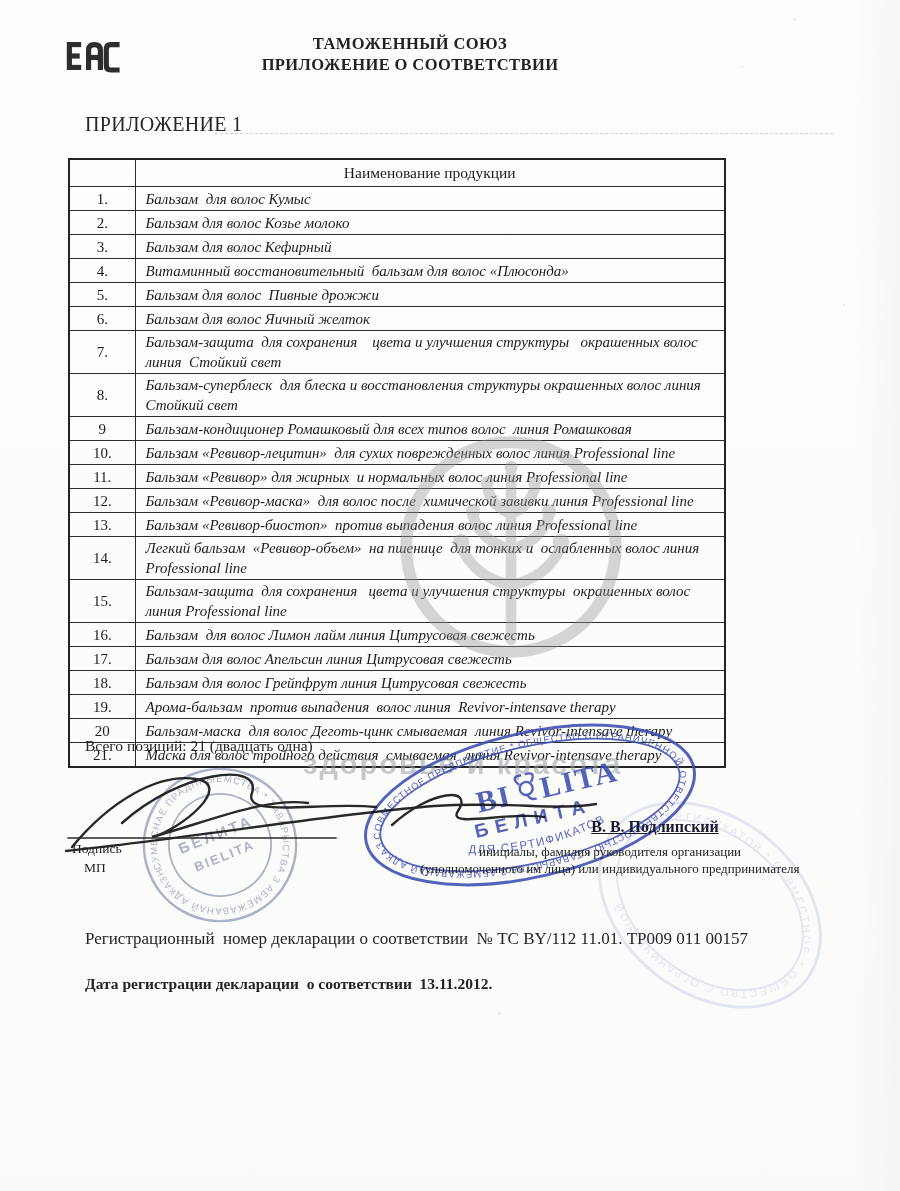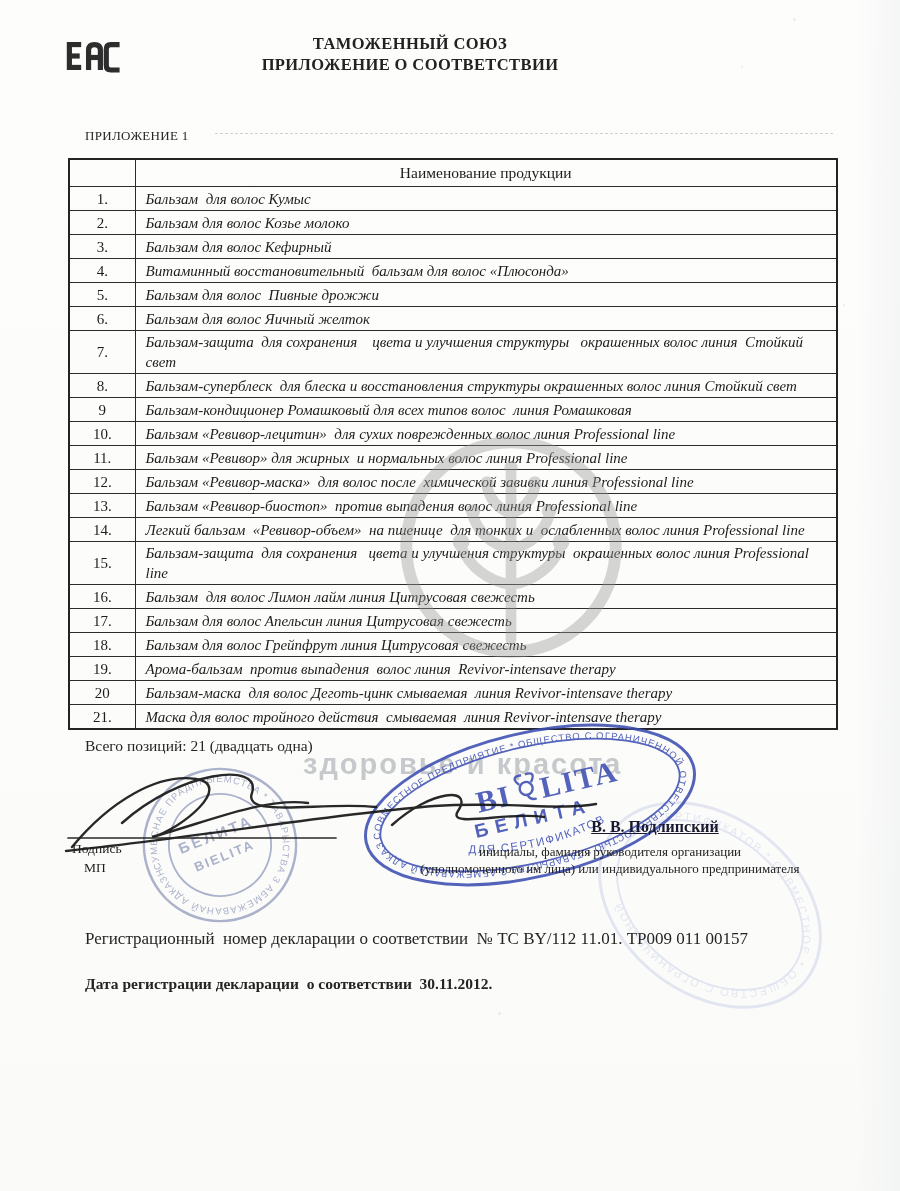--- a/index.html
+++ b/index.html
@@ -12,24 +12,24 @@
       linear-gradient(270deg, rgba(214,220,222,.22), rgba(255,255,255,0) 5%),
       linear-gradient(180deg,#fdfdfc 0%,#fcfcfb 55%,#fafbf9 100%);
     overflow:hidden;
     font-family:"Liberation Serif", serif;
     color:#1f1f1f;
   }
   
   .eac{position:absolute;left:62px;top:33px;width:62px;height:46px;}
   .title{position:absolute;left:195px;top:33px;width:430px;text-align:center;
          font-weight:bold;font-size:16.5px;line-height:21px;letter-spacing:.4px;color:#222;}
-  .annex{position:absolute;left:85px;top:128px;font-size:13px;letter-spacing:.3px;color:#262626;}
+  .annex{position:absolute;left:85px;top:113px;font-size:20px;letter-spacing:.3px;color:#262626;}
   .annex-line{position:absolute;left:215px;top:133px;width:618px;border-top:1px dashed #c9cbc9;opacity:.85;}
   
-  .decl-table{position:absolute;left:68px;top:158px;width:770px;border-collapse:collapse;
+  .decl-table{position:absolute;left:68px;top:158px;width:658px;border-collapse:collapse;
               table-layout:fixed;background:transparent;}
   .decl-table th,.decl-table td{border:1px solid #2b2b2b;font-size:15px;line-height:20px;
               font-family:"Liberation Serif",serif;color:#1c1c1c;font-weight:normal;}
   .decl-table{border:2px solid #242424;}
   .decl-table th{height:24px;text-align:center;font-size:15.5px;}
   .col-num{width:66px;}
   .cell-num{text-align:center;height:21px;padding:1px 2px;}
   .cell-name{padding:1px 6px 1px 10px;white-space:pre-wrap;font-style:italic;}
   
   .total-line{position:absolute;left:85px;top:737px;font-size:15.5px;color:#242424;z-index:5;}
@@ -272,20 +272,20 @@
   </svg>
 
   <div class="sig-label">Подпись</div>
   <div class="sig-mp">МП</div>
 
   <div class="sig-name">В. В. Подлипский</div>
   <div class="sig-cap cap1">инициалы, фамилия руководителя организации</div>
   <div class="sig-cap cap2">(уполномоченного  им лица) или индивидуального предпринимателя</div>
 
   <div class="reg-line">Регистрационный  номер декларации о соответствии  № ТС BY/112 11.01. ТР009 011 00157</div>
-  <div class="date-line">Дата регистрации декларации  о соответствии  30.11.2012.</div>
+  <div class="date-line">Дата регистрации декларации  о соответствии  13.11.2012.</div>
 
   <div class="speck" style="left:793px;top:18px;width:3px;height:3px;"></div>
   <div class="speck" style="left:741px;top:66px;width:2px;height:2px;"></div>
   <div class="speck" style="left:498px;top:1012px;width:3px;height:3px;"></div>
   <div class="speck" style="left:843px;top:304px;width:2px;height:2px;"></div>
 
 </div>
 
 </body></html>

